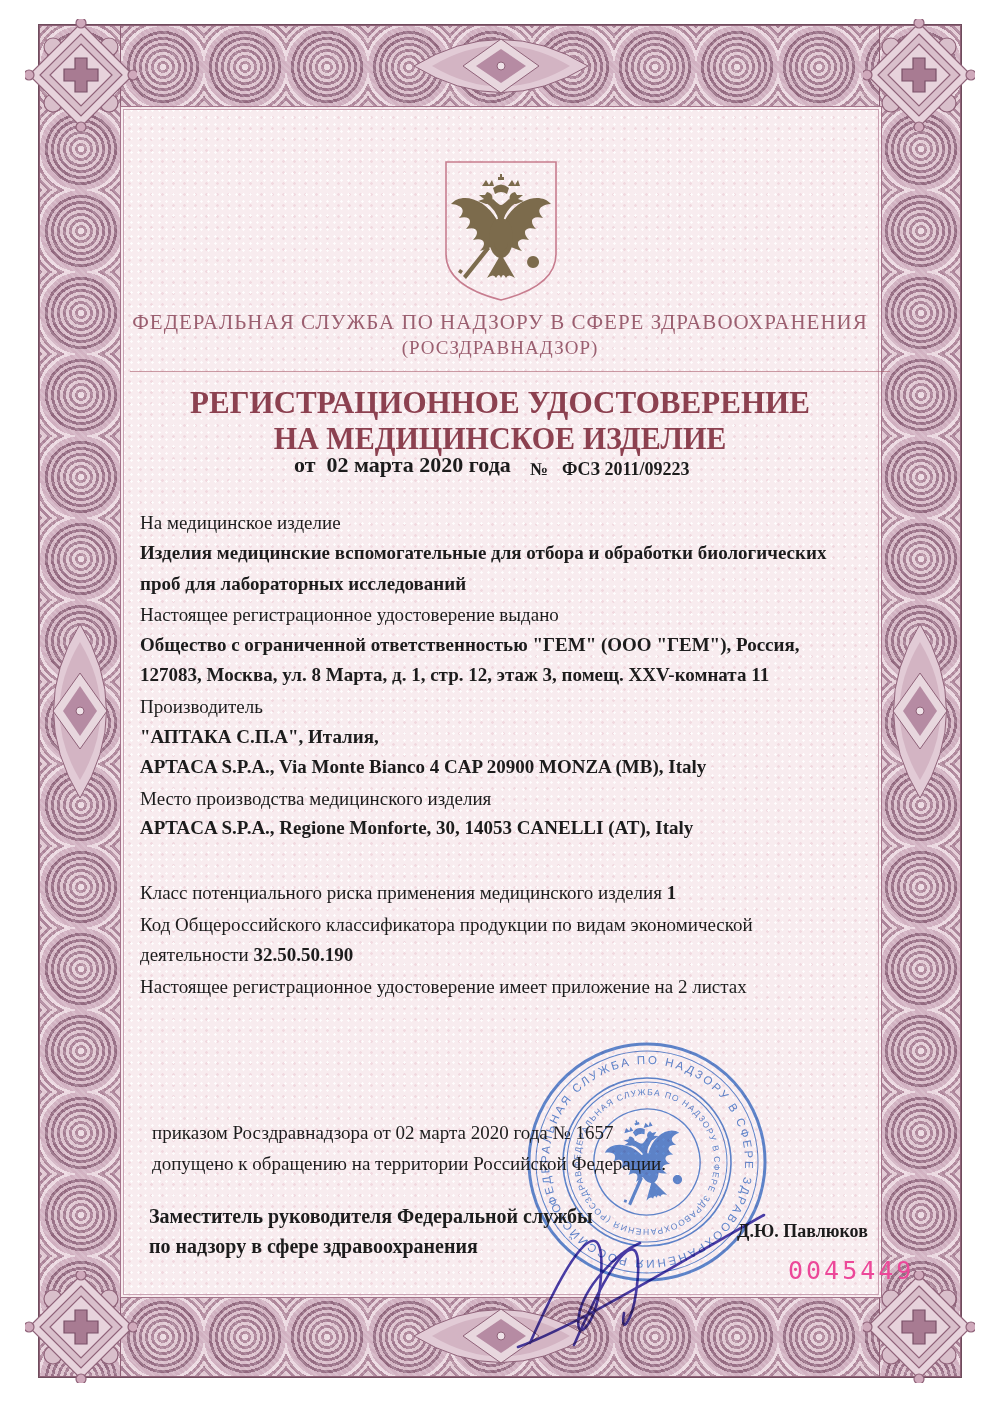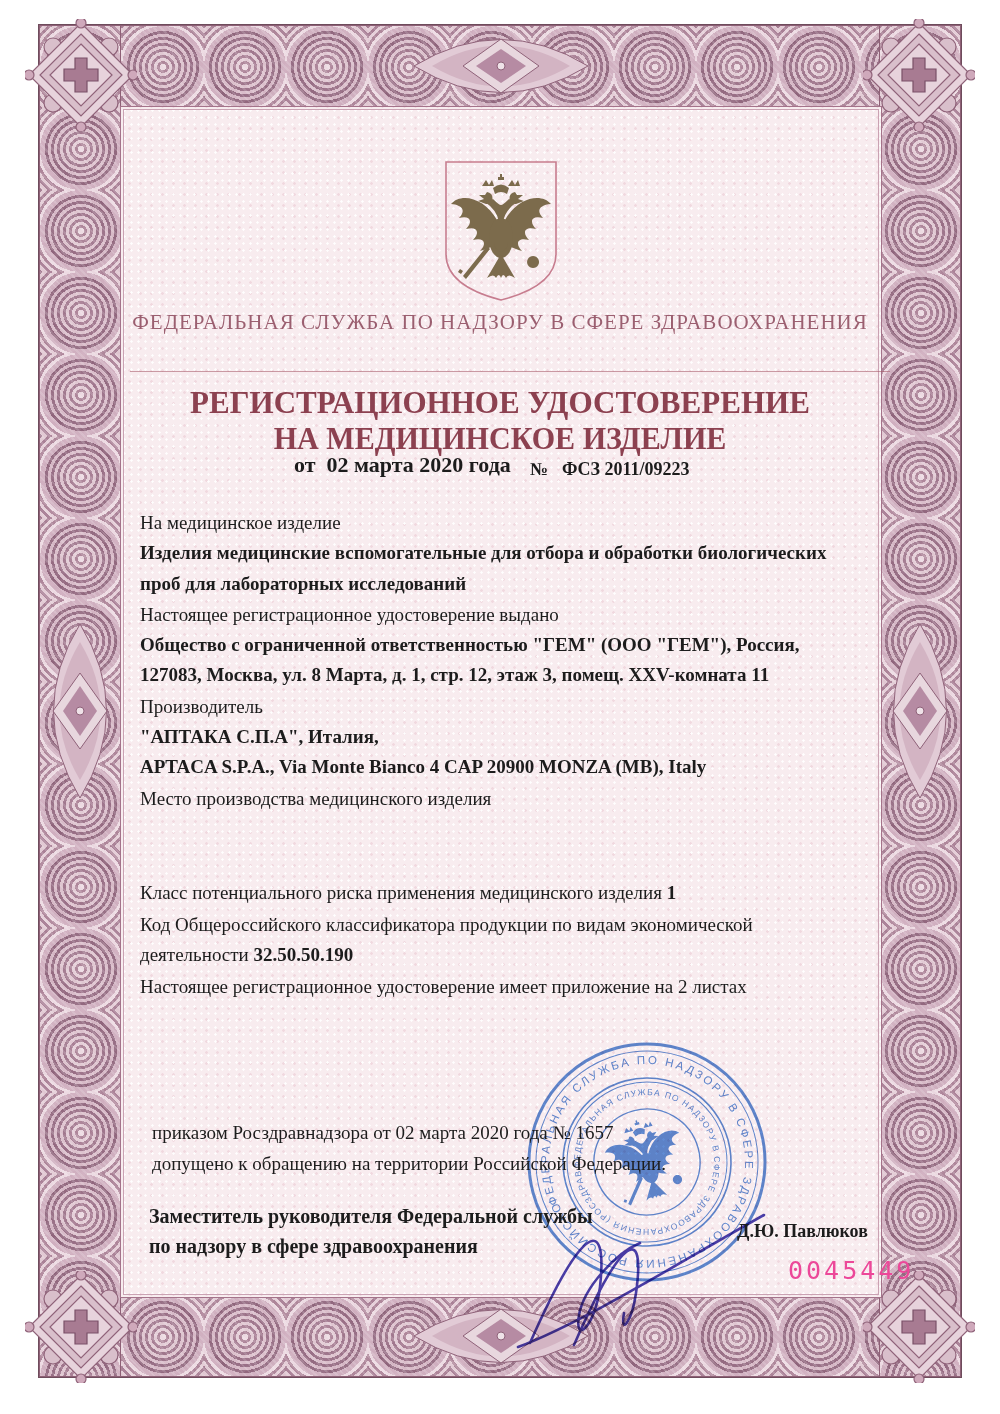--- a/index.html
+++ b/index.html
@@ -202,20 +202,21 @@
 <div class="content">
 
   <svg class="abs" style="left:437px;top:156px" width="128" height="150" viewBox="0 0 128 150">
     <path d="M9,6 H119 V98 Q119,130 64,144 Q9,130 9,98 Z" fill="none" stroke="#c77d8f" stroke-width="1.6"></path>
     <g transform="translate(4,14)" style="color:#7c6b4c">
         <use href="#ruEagle"></use>
       </g>
   </svg>
 
   <div class="abs agency agency-1">ФЕДЕРАЛЬНАЯ СЛУЖБА ПО НАДЗОРУ В СФЕРЕ ЗДРАВООХРАНЕНИЯ</div>
+  <div class="abs agency agency-2">(РОСЗДРАВНАДЗОР)</div>
   <div class="abs rule"></div>
 
   <div class="abs cert-title title-1">РЕГИСТРАЦИОННОЕ УДОСТОВЕРЕНИЕ</div>
   <div class="abs cert-title title-2">НА МЕДИЦИНСКОЕ ИЗДЕЛИЕ</div>
   <div class="abs issue-date">от  02 марта 2020 года</div>
   <div class="abs cert-no">
     <span class="nosign">№</span><span>ФСЗ 2011/09223</span>
   </div>
 
   <div class="abs t" style="left:140px;top:512px">На медицинское изделие</div>
@@ -224,20 +225,21 @@
 
   <div class="abs t" style="left:140px;top:604px">Настоящее регистрационное удостоверение выдано</div>
   <div class="abs t b" style="left:140px;top:634px">Общество с ограниченной ответственностью "ГЕМ" (ООО "ГЕМ"), Россия,</div>
   <div class="abs t b" style="left:140px;top:664px">127083, Москва, ул. 8 Марта, д. 1, стр. 12, этаж 3, помещ. XXV-комната 11</div>
 
   <div class="abs t" style="left:140px;top:696px">Производитель</div>
   <div class="abs t b" style="left:140px;top:726px">"АПТАКА С.П.А", Италия,</div>
   <div class="abs t b" style="left:140px;top:756px">APTACA S.P.A., Via Monte Bianco 4 CAP 20900 MONZA (MB), Italy</div>
 
   <div class="abs t" style="left:140px;top:788px">Место производства медицинского изделия</div>
+  <div class="abs t b" style="left:140px;top:817px">APTACA S.P.A., Regione Monforte, 30, 14053 CANELLI (AT), Italy</div>
 
 
   <div class="abs t" style="left:140px;top:882px"><span>Класс потенциального риска применения медицинского изделия </span><b>1</b></div>
 
   <div class="abs t" style="left:140px;top:914px">Код Общероссийского классификатора продукции по видам экономической</div>
   <div class="abs t" style="left:140px;top:944px"><span>деятельности </span><b>32.50.50.190</b></div>
 
   <div class="abs t" style="left:140px;top:976px">Настоящее регистрационное удостоверение имеет приложение на 2 листах</div>
 
   <svg class="abs stamp" viewBox="0 0 250 250">

